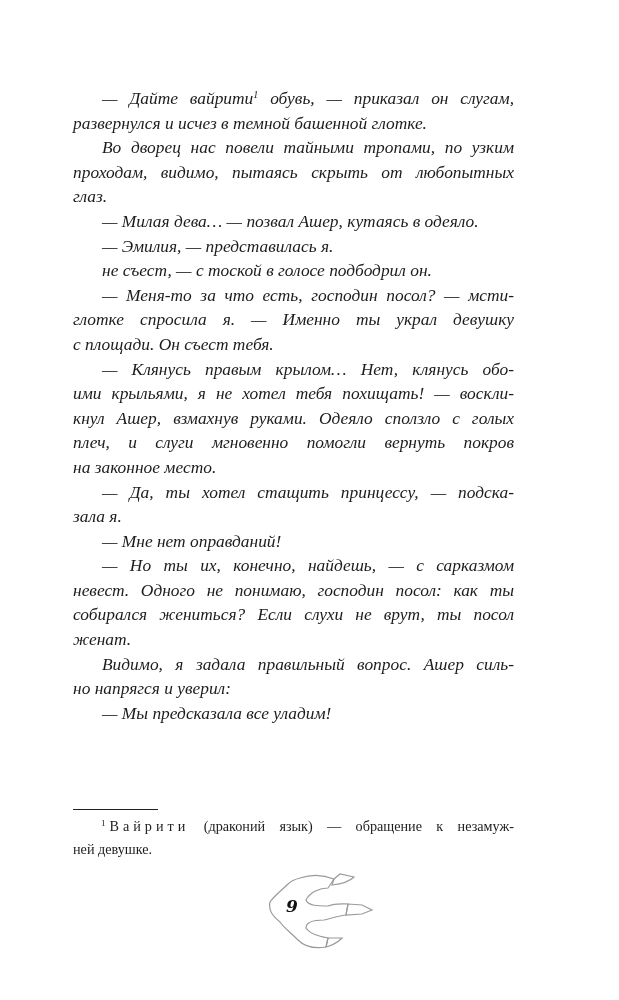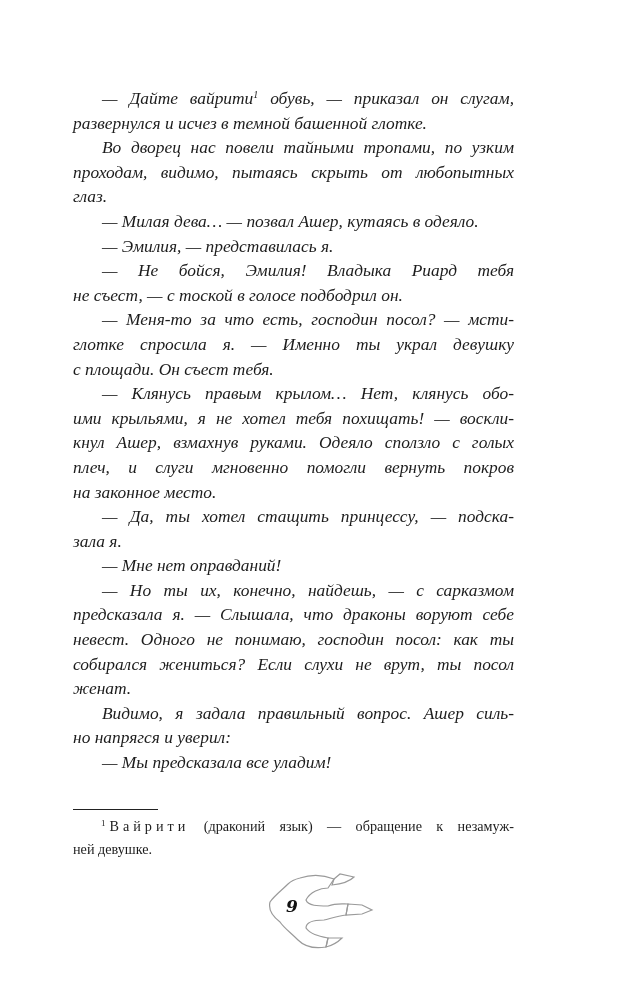--- a/index.html
+++ b/index.html
@@ -44,21 +44,20 @@
     <span class="line">проходам, видимо, пытаясь скрыть от любопытных</span>
     <span class="line last">глаз.</span>
   </p>
   <p class="para">
     <span class="line last">— Милая дева… — позвал Ашер, кутаясь в одеяло.</span>
   </p>
   <p class="para">
     <span class="line last">— Эмилия, — представилась я.</span>
   </p>
   <p class="para">
-    <span class="line">— Не бойся, Эмилия! Владыка Риард тебя</span>
     <span class="line last">не съест, — с тоской в голосе подбодрил он.</span>
   </p>
   <p class="para">
     <span class="line">— Меня-то за что есть, господин посол? — мсти-</span>
     <span class="line">глотке спросила я. — Именно ты украл девушку</span>
     <span class="line last">с площади. Он съест тебя.</span>
   </p>
   <p class="para">
     <span class="line">— Клянусь правым крылом… Нет, клянусь обо-</span>
     <span class="line">ими крыльями, я не хотел тебя похищать! — воскли-</span>
@@ -68,21 +67,20 @@
   </p>
   <p class="para">
     <span class="line">— Да, ты хотел стащить принцессу, — подска-</span>
     <span class="line last">зала я.</span>
   </p>
   <p class="para">
     <span class="line last">— Мне нет оправданий!</span>
   </p>
   <p class="para">
     <span class="line">— Но ты их, конечно, найдешь, — с сарказмом</span>
-    <span class="line">предсказала я. — Слышала, что драконы воруют себе</span>
     <span class="line">невест. Одного не понимаю, господин посол: как ты</span>
     <span class="line">собирался жениться? Если слухи не врут, ты посол</span>
     <span class="line last">женат.</span>
   </p>
   <p class="para">
     <span class="line">Видимо, я задала правильный вопрос. Ашер силь-</span>
     <span class="line last">но напрягся и уверил:</span>
   </p>
   <p class="para">
     <span class="line last">— Мы предсказала все уладим!</span>

